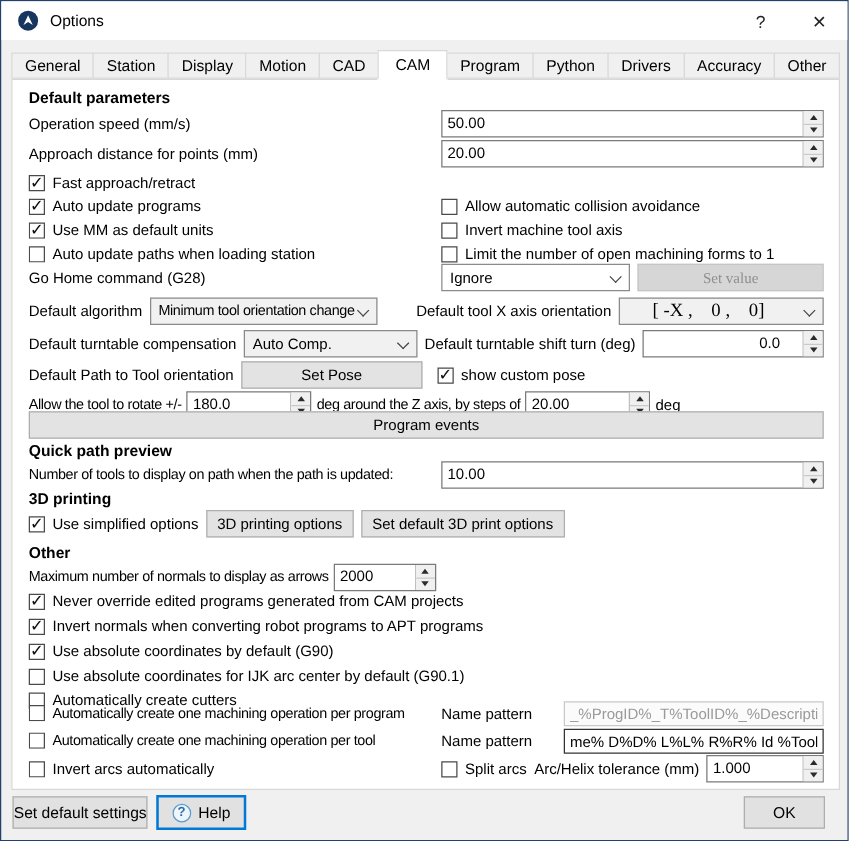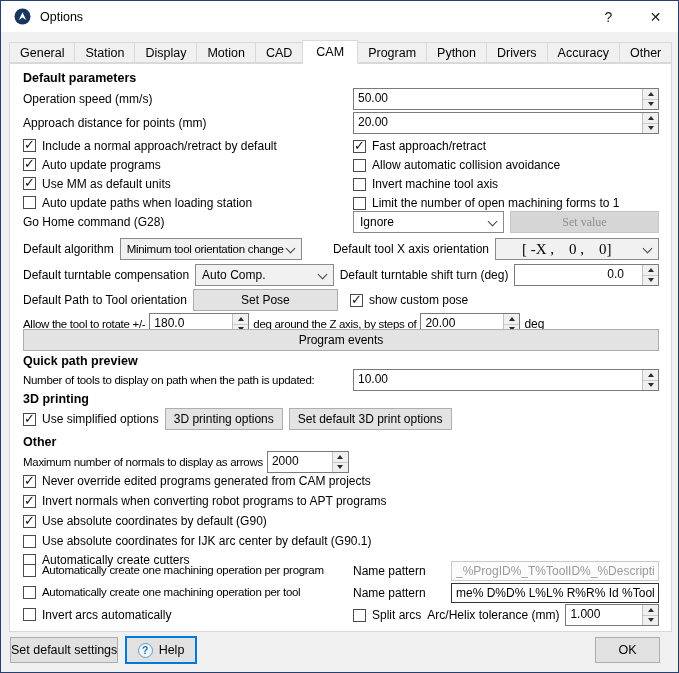--- a/index.html
+++ b/index.html
@@ -18,21 +18,21 @@
   .tb-help { right:47px; }
   .tb-close { right:0; }
   
   .tabs { position:absolute; top:39px; left:8px; display:flex; align-items:flex-end; z-index:3; }
   .tab { height:21px; line-height:20px; padding:0 10px; background:#f0f0f0; border:1px solid #d9d9d9; margin-right:-1px; font-size:12.5px; white-space:nowrap; }
   .tab.active { background:#fff; height:24px; line-height:22px; padding:0 13px; border-bottom:1px solid #fff; margin-bottom:-1px; position:relative; z-index:4; }
   
   .content { position:absolute; top:62px; left:8px; width:663px; height:569px; background:#fff; border:1px solid #d8d8d8; }
   .h { position:absolute; left:13px; font-weight:bold; font-size:12.5px; white-space:nowrap; }
   .r { position:absolute; left:13px; right:12px; height:22px; display:flex; align-items:center; gap:6px; white-space:nowrap; }
-  .cell { flex:0 0 324px; display:flex; align-items:flex-start; gap:6px; overflow:hidden; white-space:nowrap; }
+  .cell { flex:0 0 324px; display:flex; align-items:flex-end; gap:6px; overflow:hidden; white-space:nowrap; }
   .fit { font-size:11.5px; letter-spacing:-0.3px; }
   .lbl { white-space:nowrap; }
   
   .spin { display:flex; align-items:stretch; height:22px; border:1px solid #7a7a7a; background:#fff; }
   .spin .val { flex:1; padding:2px 4px 0 4px; overflow:hidden; }
   .spin .val.right { text-align:right; padding-right:18px; }
   .spin .btns { width:16px; flex:0 0 16px; display:flex; flex-direction:column; border-left:1px solid #c0c0c0; }
   .sbtn { flex:1; background:#f0f0f0; display:flex; align-items:center; justify-content:center; }
   .sbtn + .sbtn { border-top:1px solid #c9c9c9; }
   .tri-up { width:0; height:0; border-left:3px solid transparent; border-right:3px solid transparent; border-bottom:4px solid #2b2b2b; }
@@ -114,24 +114,20 @@
               <span class="tri-up"></span>
             </span>
             <span class="sbtn">
               <span class="tri-dn"></span>
             </span>
           </span>
       </div>
     </div>
 
     <div class="r" style="top:71px">
-      <div class="cell">
-          <span class="cb checked"></span>
-          <span class="lbl">Include a normal approach/retract by default</span>
-        </div>
       <span class="cb checked"></span>
         <span class="lbl">Fast approach/retract</span>
     </div>
     <div class="r" style="top:90px">
       <div class="cell">
           <span class="cb checked"></span>
           <span class="lbl">Auto update programs</span>
         </div>
       <span class="cb"></span>
         <span class="lbl">Allow automatic collision avoidance</span>

